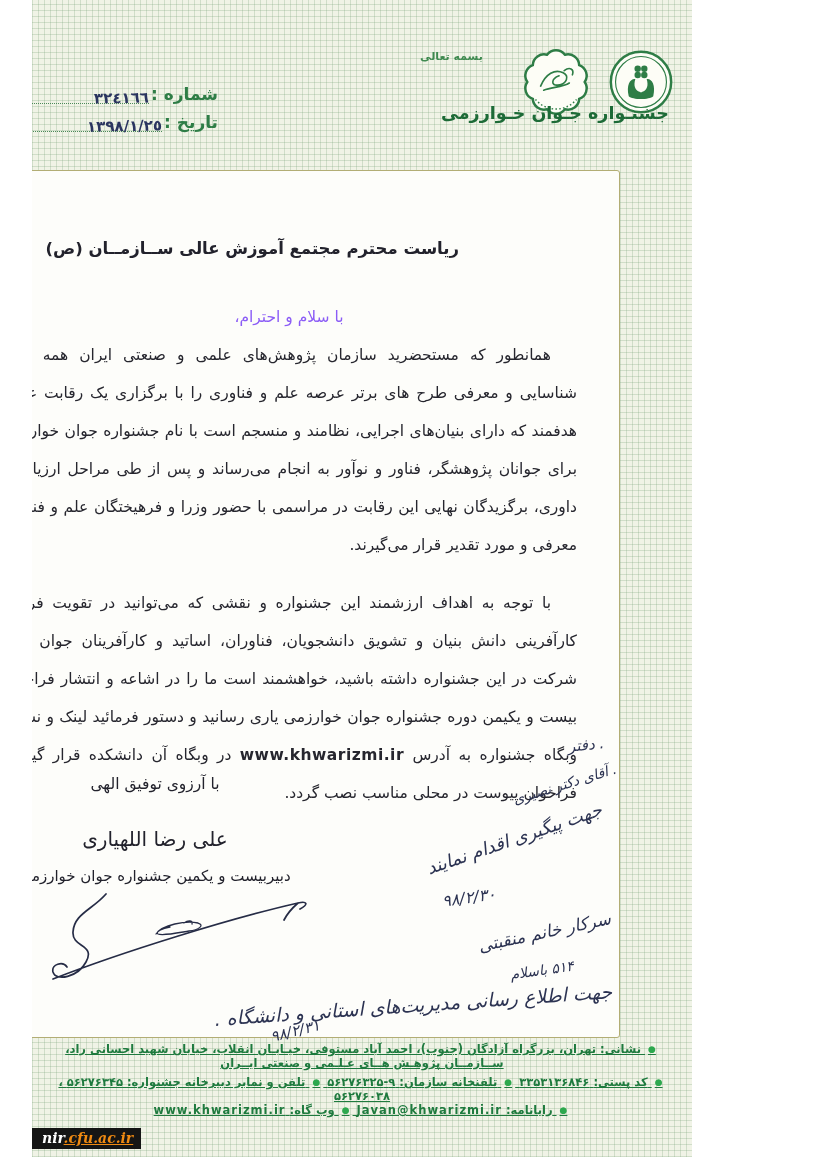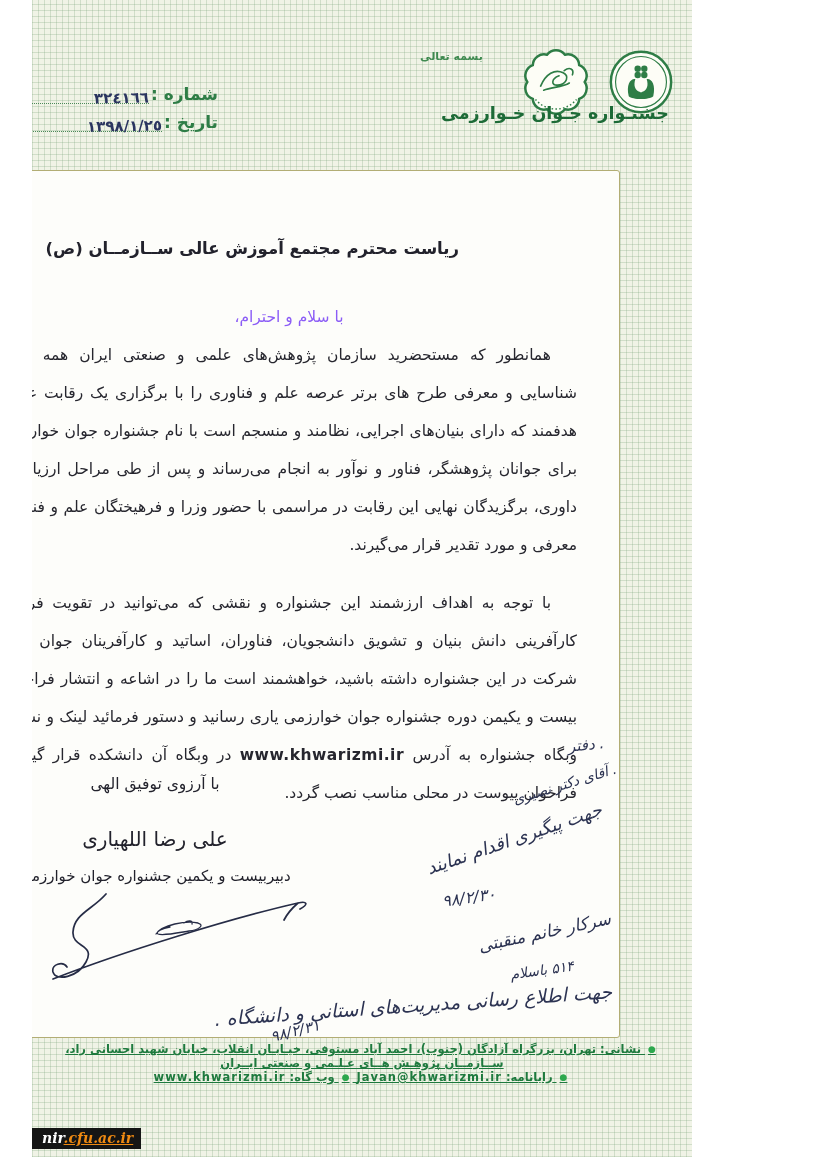--- a/index.html
+++ b/index.html
@@ -172,20 +172,31 @@
   <div class="hw hw6">۵۱۴ باسلام</div>
   <div class="hw hw7">جهت اطلاع رسانی مدیریت‌های استانی و دانشگاه .</div>
   <div class="hw hw8">۹۸/۲/۳۱</div>
 
   <div class="footer">
     <div class="f-line">
       <span class="bullet">●</span>
       <span>نشانی: تهران، بزرگراه آزادگان (جنوب)، احمد آباد مستوفی، خیـابـان انقلاب، خیابان شهید احسانی راد،</span>
     </div>
     <div class="f-line">ســازمــان پژوهـش هــای عـلـمی و صنعتی ایــران</div>
+    <div class="f-line f4">
+      <span class="bullet">●</span>
+      <span>کد پستی:</span>
+      <span class="num">۳۳۵۳۱۳۶۸۴۶</span>
+      <span class="bullet">●</span>
+      <span>تلفنخانه سازمان:</span>
+      <span class="num">۹-۵۶۲۷۶۳۲۵</span>
+      <span class="bullet">●</span>
+      <span>تلفن و نمابر دبیرخانه جشنواره:</span>
+      <span class="num">۵۶۲۷۶۳۴۵ ، ۵۶۲۷۶۰۳۸</span>
+    </div>
     <div class="f-line">
       <span class="bullet">●</span>
       <span>رایانامه:</span>
       <span class="ltr">Javan@khwarizmi.ir</span>
       <span class="bullet">●</span>
       <span>وب گاه:</span>
       <span class="ltr">www.khwarizmi.ir</span>
     </div>
   </div>
 

